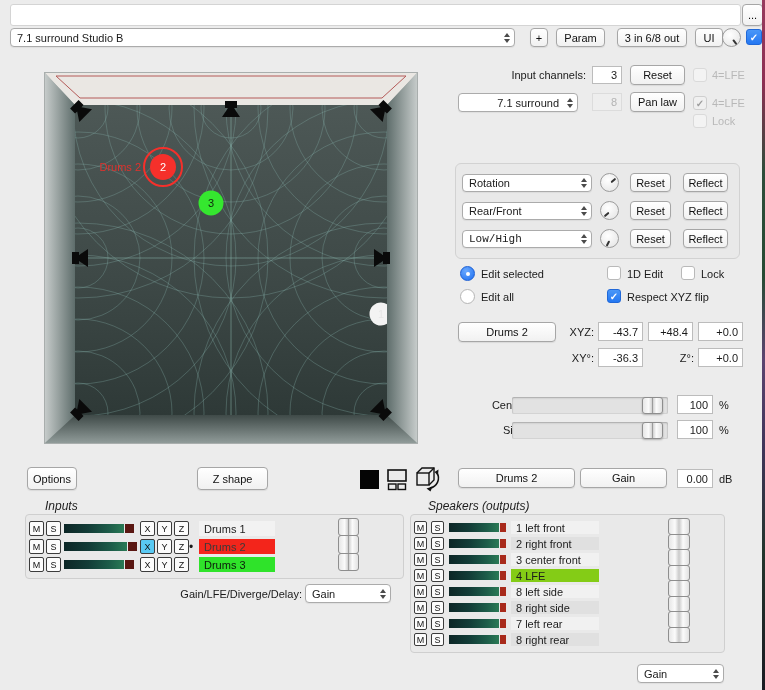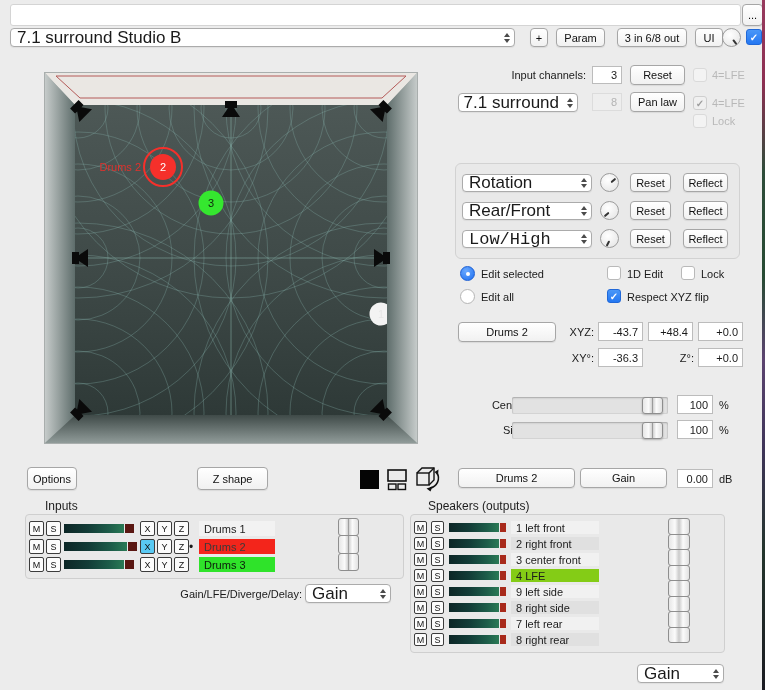--- a/index.html
+++ b/index.html
@@ -1,19 +1,19 @@
 <!DOCTYPE html>
 <html><head>
 <meta charset="utf-8">
 <style>
   html,body{margin:0;padding:0;background:#ececec;font-family:"Liberation Sans",sans-serif;font-size:11px;color:#1a1a1a;}
   #root{position:relative;width:765px;height:690px;background:#ececec;overflow:hidden;}
   .abs{position:absolute;}
   .btn{position:absolute;display:flex;align-items:center;justify-content:center;background:linear-gradient(#ffffff,#f1f1f1);border:1px solid #a6a6a6;border-radius:4px;font-size:11px;color:#111;box-sizing:border-box;box-shadow:0 1px 1px rgba(0,0,0,.08);white-space:nowrap;}
-  .select{position:absolute;display:flex;align-items:center;background:#fff;border:1px solid #ababab;border-radius:4px;padding:0 18px 0 6px;box-sizing:border-box;font-size:17px;box-shadow:0 1px 1px rgba(0,0,0,.06);white-space:nowrap;overflow:hidden;}
+  .select{position:absolute;display:flex;align-items:center;background:#fff;border:1px solid #ababab;border-radius:4px;padding:0 18px 0 6px;box-sizing:border-box;font-size:11px;box-shadow:0 1px 1px rgba(0,0,0,.06);white-space:nowrap;overflow:hidden;}
   .chevs{position:absolute;right:4px;top:50%;transform:translateY(-50%);display:flex;flex-direction:column;align-items:center;}
   .cu{width:0;height:0;border-left:3px solid transparent;border-right:3px solid transparent;border-bottom:4px solid #4a4a4a;margin-bottom:2px;}
   .cd{width:0;height:0;border-left:3px solid transparent;border-right:3px solid transparent;border-top:4px solid #4a4a4a;}
   .field{position:absolute;background:#fff;border:1px solid #bcbcbc;display:flex;align-items:center;justify-content:flex-end;padding-right:4px;box-sizing:border-box;font-size:11px;}
   .field.dis{background:#eee;border-color:#dcdcdc;color:#b4b4b4;}
   .lbl{position:absolute;display:flex;align-items:center;font-size:11px;color:#1a1a1a;white-space:nowrap;}
   .lbl.right{justify-content:flex-end;}
   .lbl.dis{color:#b8b8b8;}
   .cb{position:absolute;width:14px;height:14px;border-radius:3px;background:#fff;border:1px solid #b9b9b9;box-sizing:border-box;display:flex;align-items:center;justify-content:center;}
   .cb.on{background:linear-gradient(#4a97f8,#2477f2);border-color:#2068d8;}
@@ -21,21 +21,21 @@
   .cb.dis{background:#f3f3f3;border-color:#dadada;}
   .cb.dison{background:#f0f0f0;border-color:#cfcfcf;}
   .cb.dison::after{content:"✓";color:#9d9d9d;font-size:10px;font-weight:bold;}
   .radio{position:absolute;width:15px;height:15px;border-radius:50%;background:#fff;border:1px solid #b5b5b5;box-sizing:border-box;}
   .radio.on{background:radial-gradient(circle at 38% 30%,#6aa9ff,#1e6ff0);border-color:#1b5fd4;}
   .radio.on::after{content:"";position:absolute;left:4.5px;top:4.5px;width:4px;height:4px;border-radius:50%;background:#fff;}
   .knob{position:absolute;width:19px;height:19px;border-radius:50%;background:radial-gradient(circle at 40% 35%,#ffffff,#e2e2e2);border:1px solid #9c9c9c;box-sizing:border-box;}
   .knob .tick{position:absolute;left:8px;top:2px;width:2px;height:6px;background:#333;border-radius:1px;transform-origin:1px 7.5px;}
   .group{position:absolute;background:#e9e9e9;border:1px solid #d2d2d2;border-radius:6px;}
   .panel{position:absolute;background:#e9e9e9;border:1px solid #cfcfcf;border-radius:4px;}
-  .title{position:absolute;font-size:12px;color:#1d1d1d;white-space:nowrap;}
+  .title{position:absolute;font-size:12px;color:#1d1d1d;white-space:nowrap;font-style:italic;}
   .sq{position:absolute;width:15px;height:15px;background:#fcfcfc;border:1px solid #3c3c3c;border-radius:2px;display:flex;align-items:center;justify-content:center;font-size:9px;color:#111;box-sizing:border-box;}
   .sq.small{width:13px;height:13px;}
   .sq.cyan{background:#59c9f3;}
   .meter{position:absolute;height:9px;display:flex;align-items:stretch;}
   .meter .fill{background:linear-gradient(90deg,#0c2626 0%,#123c37 40%,#1d5c49 75%,#2a7a55 100%);}
   .meter .clip{margin-left:1px;}
   .meter.inp .fill{width:60px;} .meter.inp .clip{width:9px;background:#5a1712;}
   .meter.spk .fill{width:50px;} .meter.spk .clip{width:6px;background:#a82a1b;}
   .tag{position:absolute;display:flex;align-items:center;padding-left:5px;font-size:11px;box-sizing:border-box;}
   .zstack{position:absolute;display:flex;flex-direction:column;}
@@ -375,21 +375,21 @@
       <i class="clip"></i>
     </div>
   <div class="tag" style="left:511px;top:569px;width:88px;height:13px;background:#84cc16;color:#1c1c1c;">4 LFE</div>
 
   <span class="sq small" style="left:414px;top:585px;">M</span>
   <span class="sq small" style="left:431px;top:585px;">S</span>
   <div class="meter spk" style="left:449px;top:587px;width:60px;">
       <i class="fill"></i>
       <i class="clip"></i>
     </div>
-  <div class="tag" style="left:511px;top:585px;width:88px;height:13px;background:#f1f1f1;color:#1c1c1c;">9 left side</div>
+  <div class="tag" style="left:511px;top:585px;width:88px;height:13px;background:#f1f1f1;color:#1c1c1c;">8 left side</div>
 
   <span class="sq small" style="left:414px;top:601px;">M</span>
   <span class="sq small" style="left:431px;top:601px;">S</span>
   <div class="meter spk" style="left:449px;top:603px;width:60px;">
       <i class="fill"></i>
       <i class="clip"></i>
     </div>
   <div class="tag" style="left:511px;top:601px;width:88px;height:13px;background:#e0e0e0;color:#1c1c1c;">8 right side</div>
 
   <span class="sq small" style="left:414px;top:617px;">M</span>

